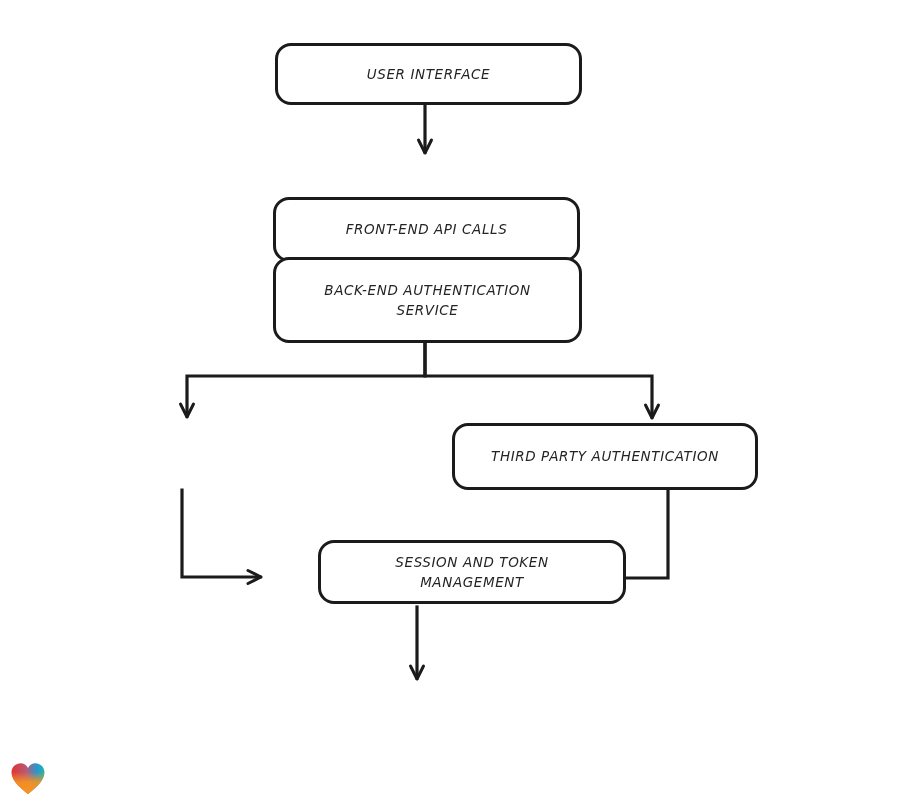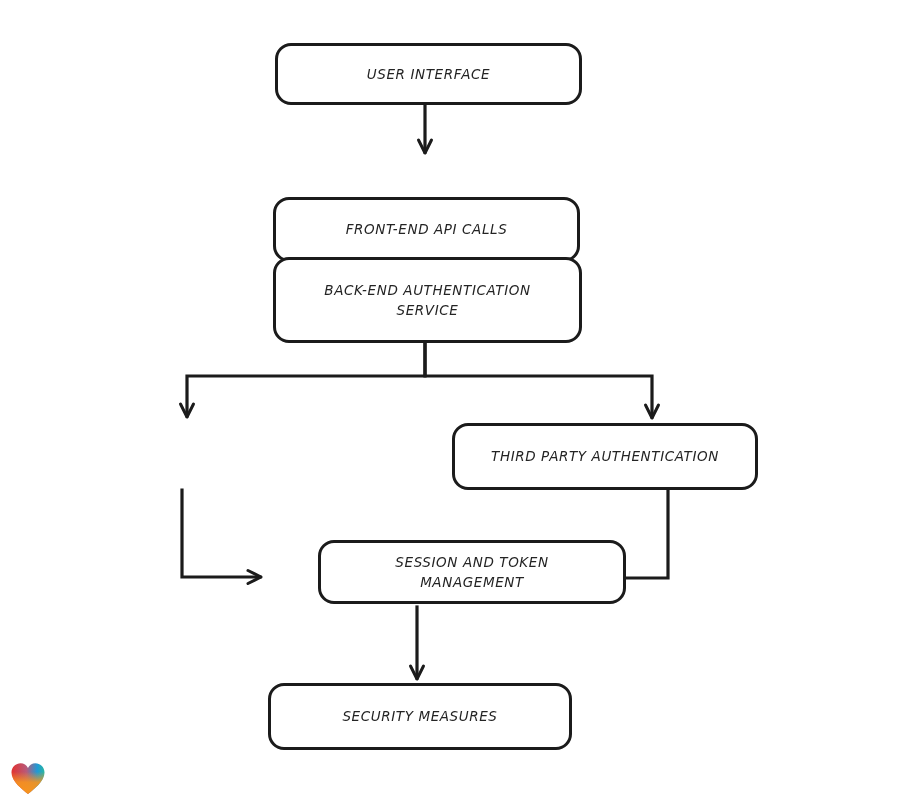--- a/index.html
+++ b/index.html
@@ -95,23 +95,20 @@
 
 
   <div class="node" id="n-third-party-auth">
     <span class="node-label">THIRD PARTY AUTHENTICATION</span>
   </div>
 
   <div class="node" id="n-session-token">
     <span class="node-label">SESSION AND TOKEN MANAGEMENT</span>
   </div>
 
-  <div class="node" id="n-security-measures">
-    <span class="node-label">SECURITY MEASURES</span>
-  </div>
 
   <svg class="brand-logo" viewBox="0 0 36 34" xmlns="http://www.w3.org/2000/svg">
     <defs>
       <linearGradient id="heart-h" x1="0" y1="0" x2="1" y2="0">
         <stop offset="0" stop-color="#e23230"></stop>
         <stop offset="0.45" stop-color="#b85a7a"></stop>
         <stop offset="0.78" stop-color="#1f9ad6"></stop>
         <stop offset="1" stop-color="#2ab5a0"></stop>
       </linearGradient>
       <linearGradient id="heart-v" x1="0" y1="0" x2="0" y2="1">

